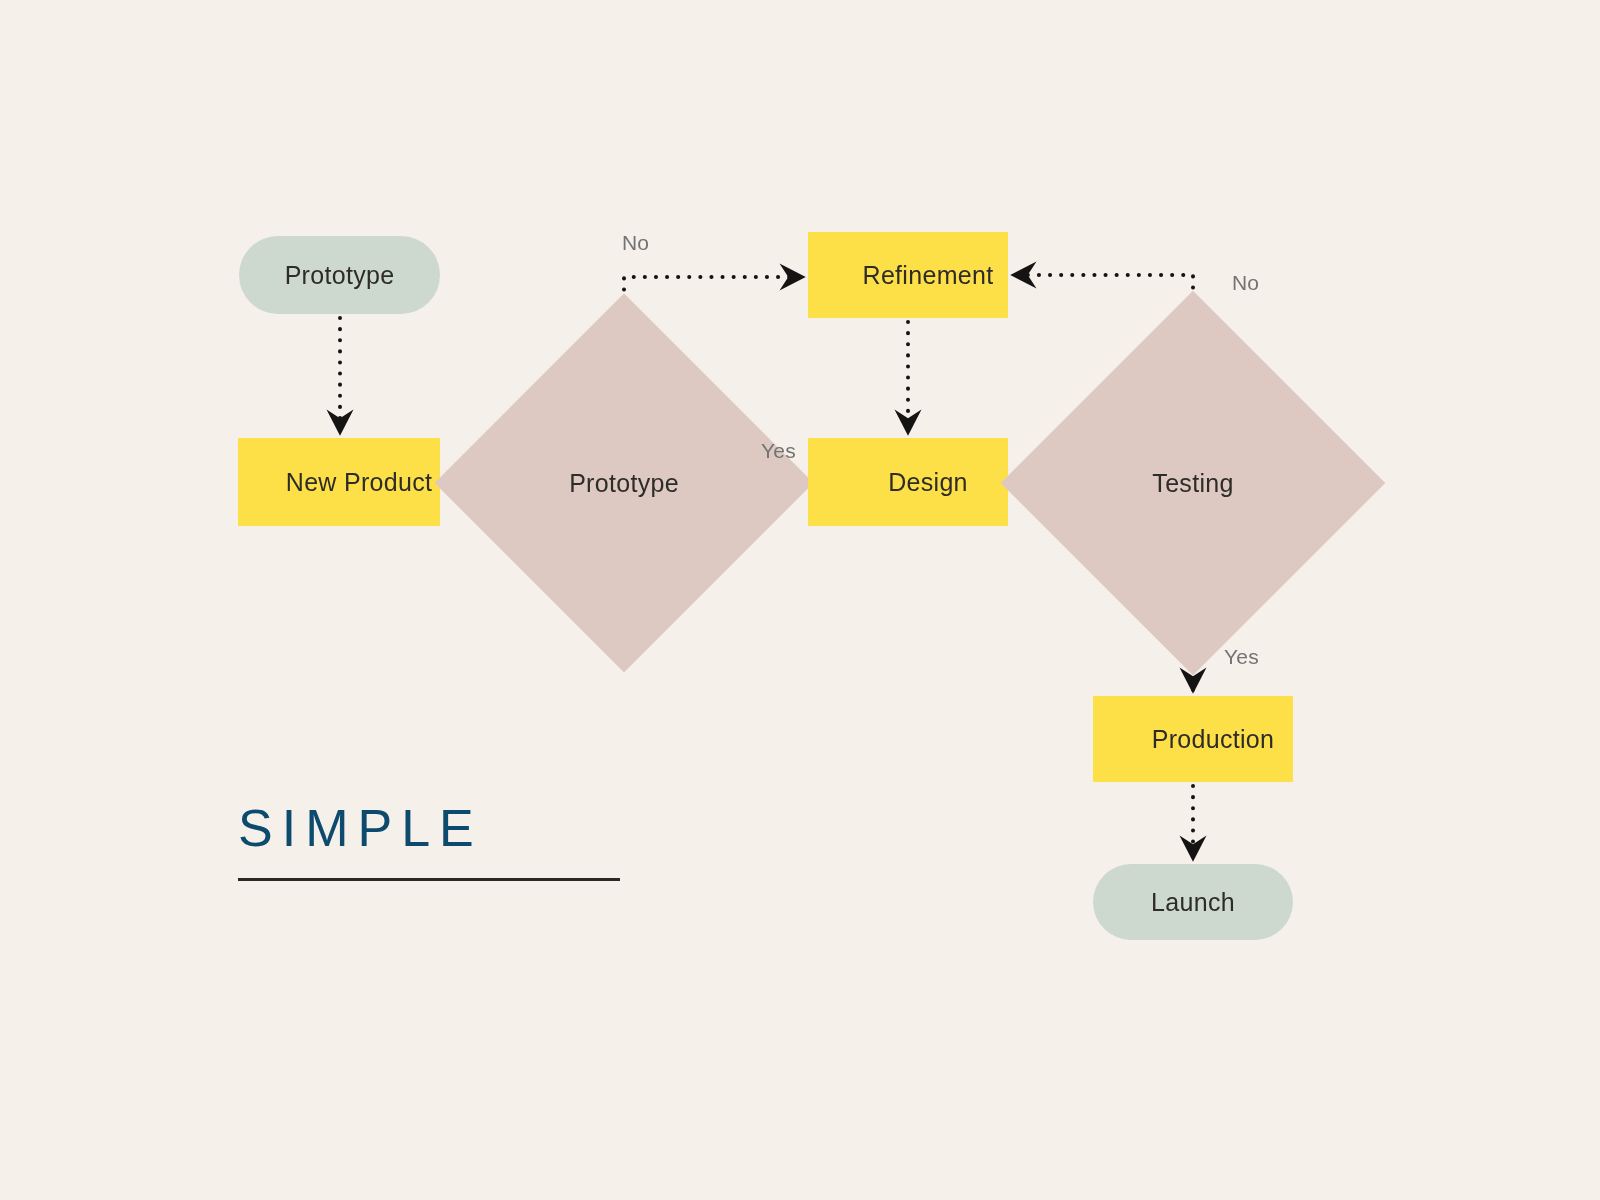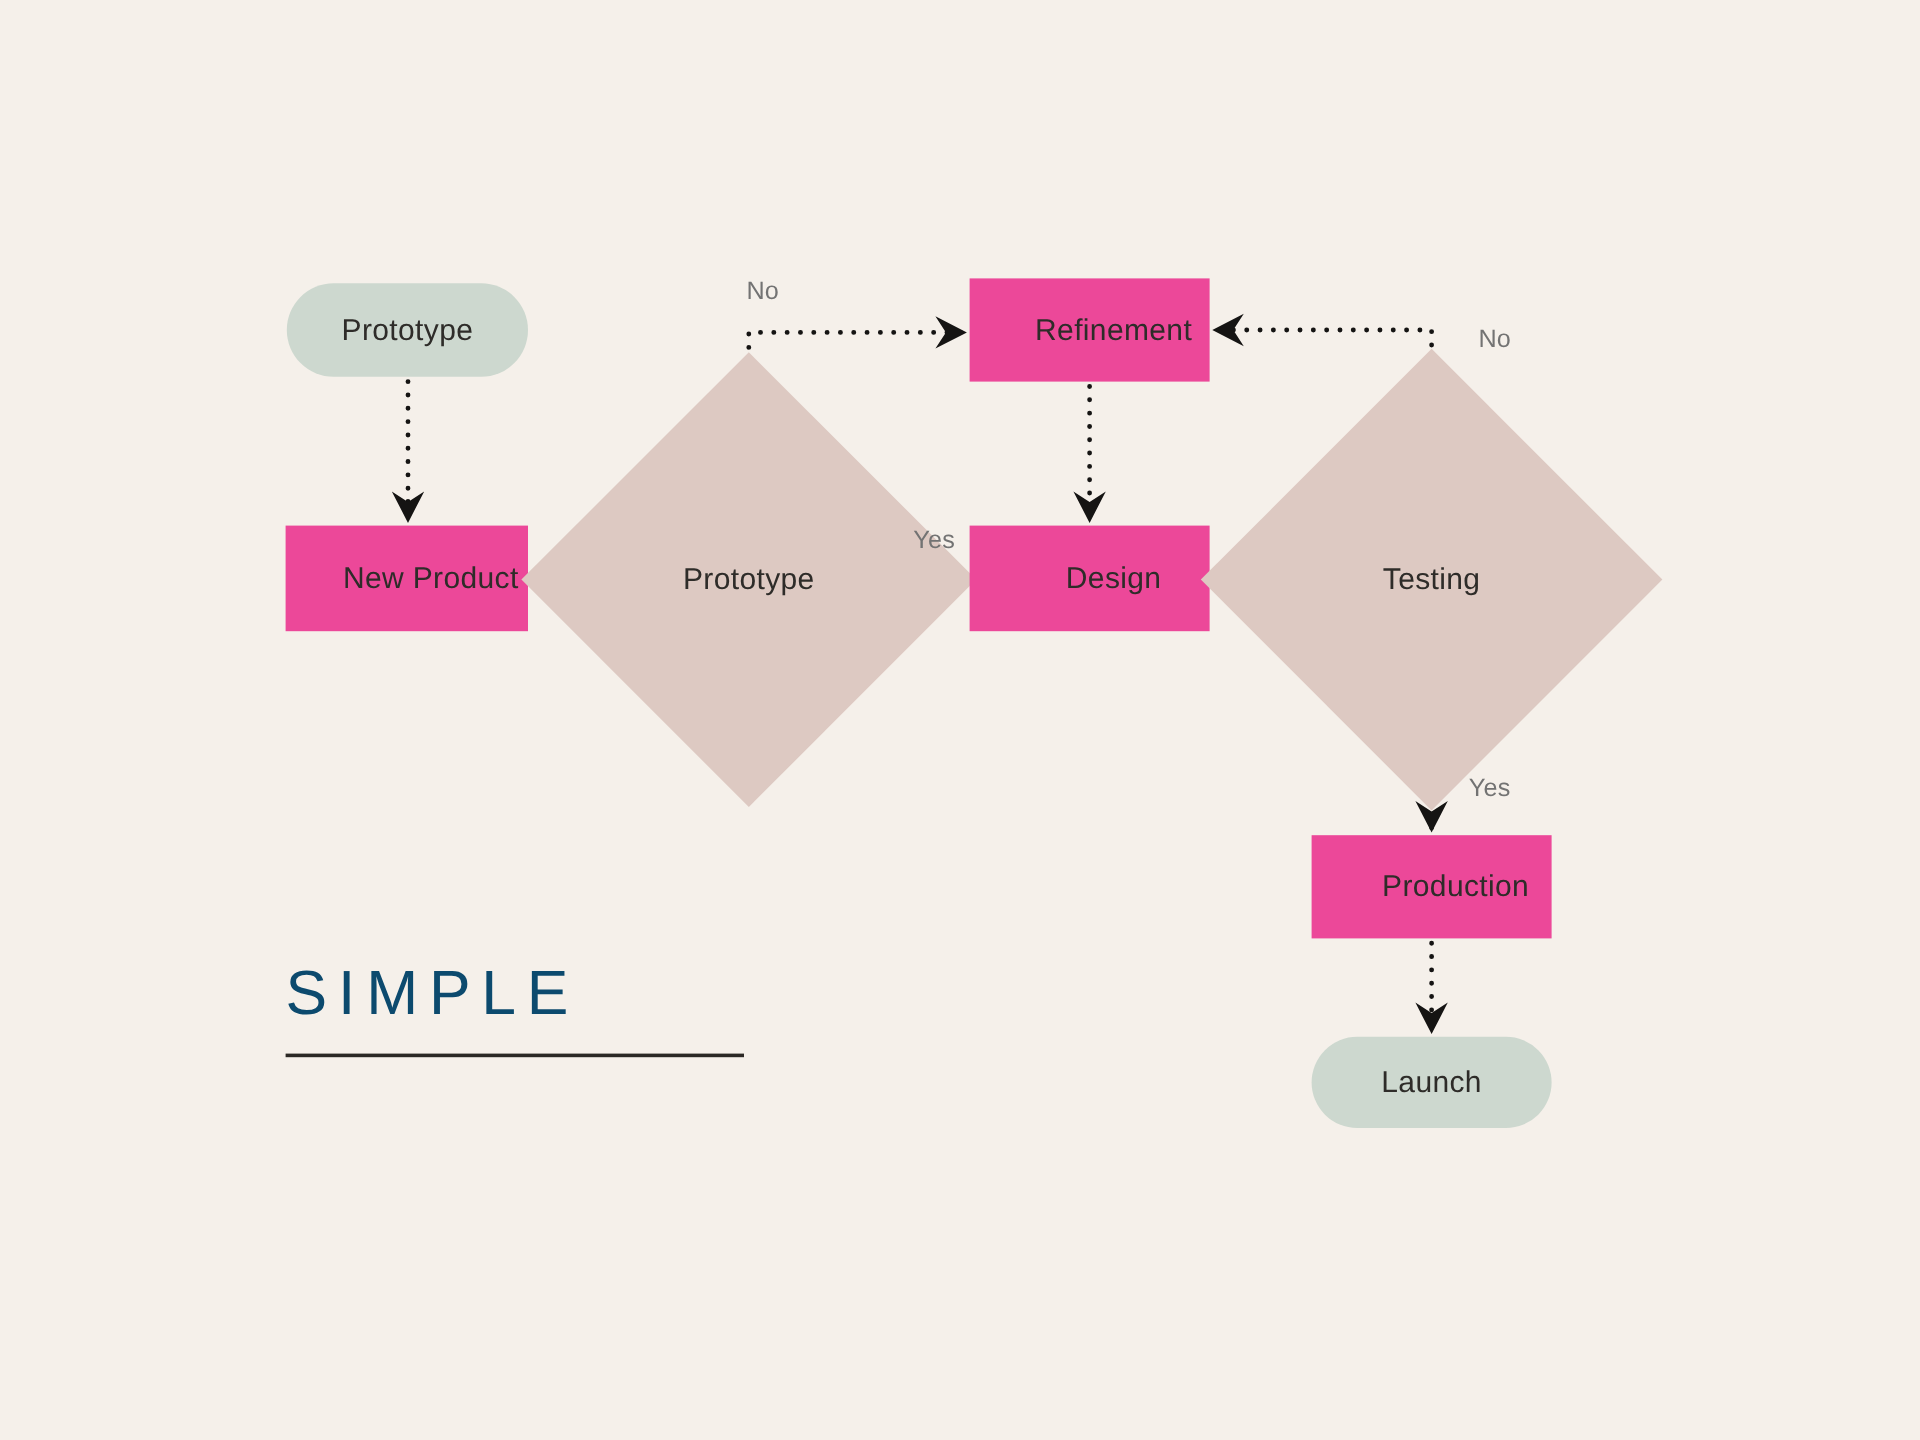--- a/index.html
+++ b/index.html
@@ -40,21 +40,21 @@
     letter-spacing: 0.3px;
     white-space: nowrap;
     text-align: center;
     line-height: 1;
   }
   .shape-terminator {
     background: #cdd8cf;
     border-radius: 999px;
   }
   .shape-process {
-    background: #ec4899;
+    background: #fde047;
     padding-left: 40px;
   }
   .shape-decision-wrap {
     background: transparent;
   }
   .diamond-fill {
     position: absolute;
     left: 0;
     top: 0;
     width: 100%;

